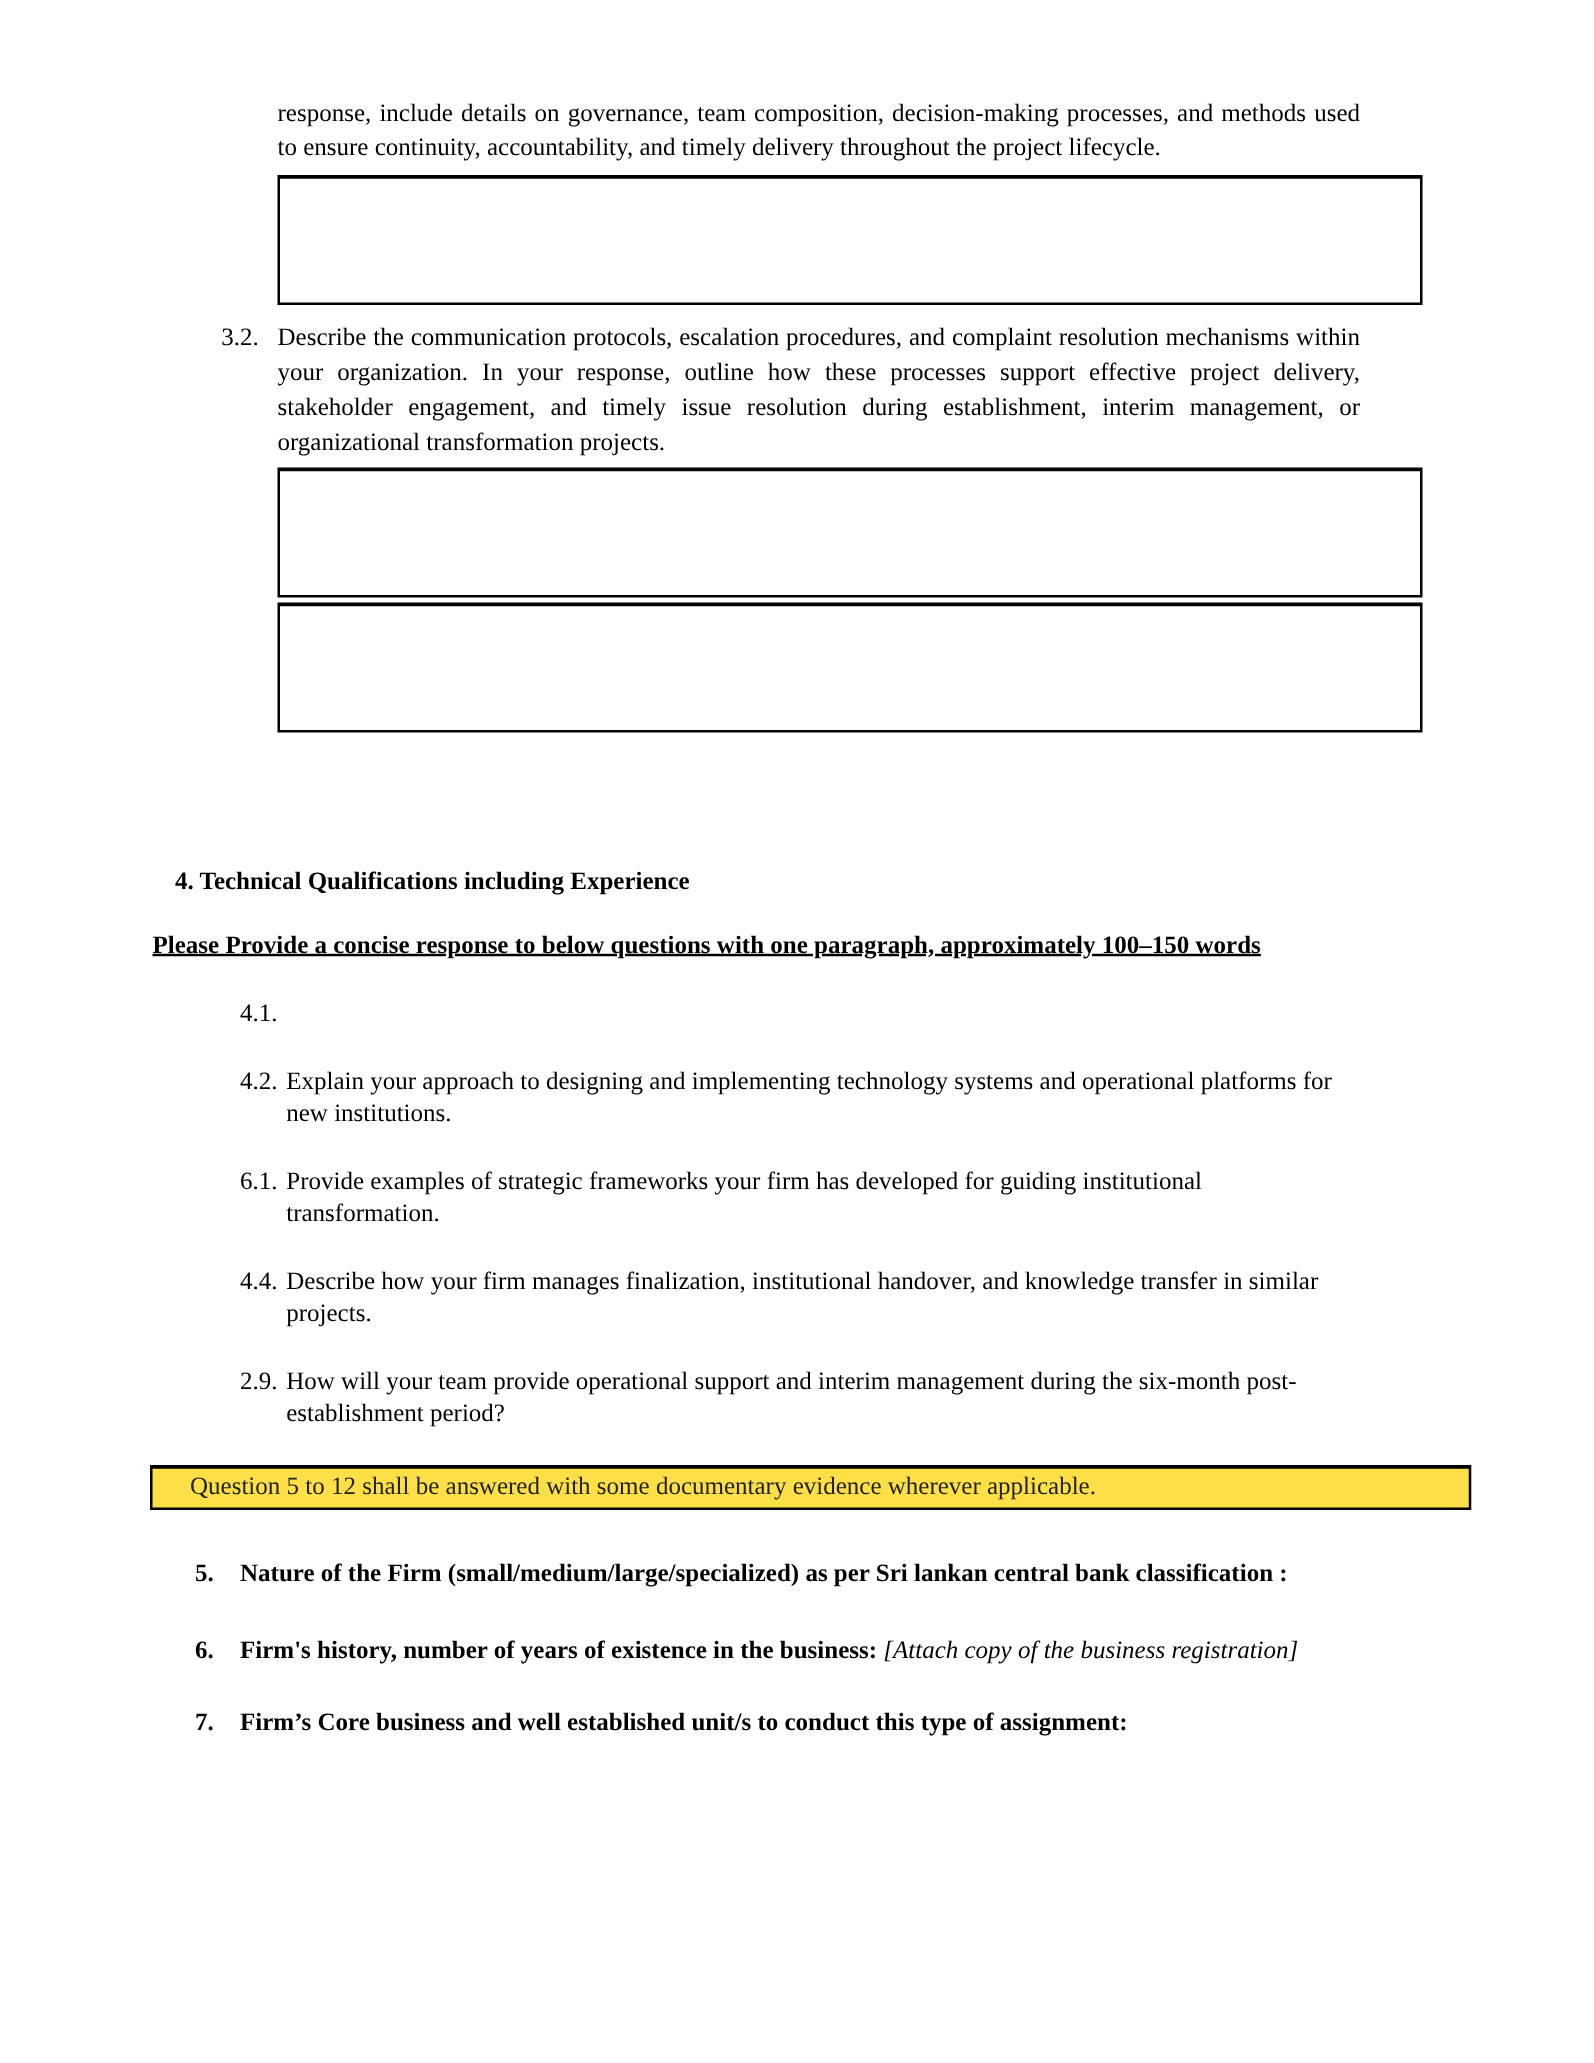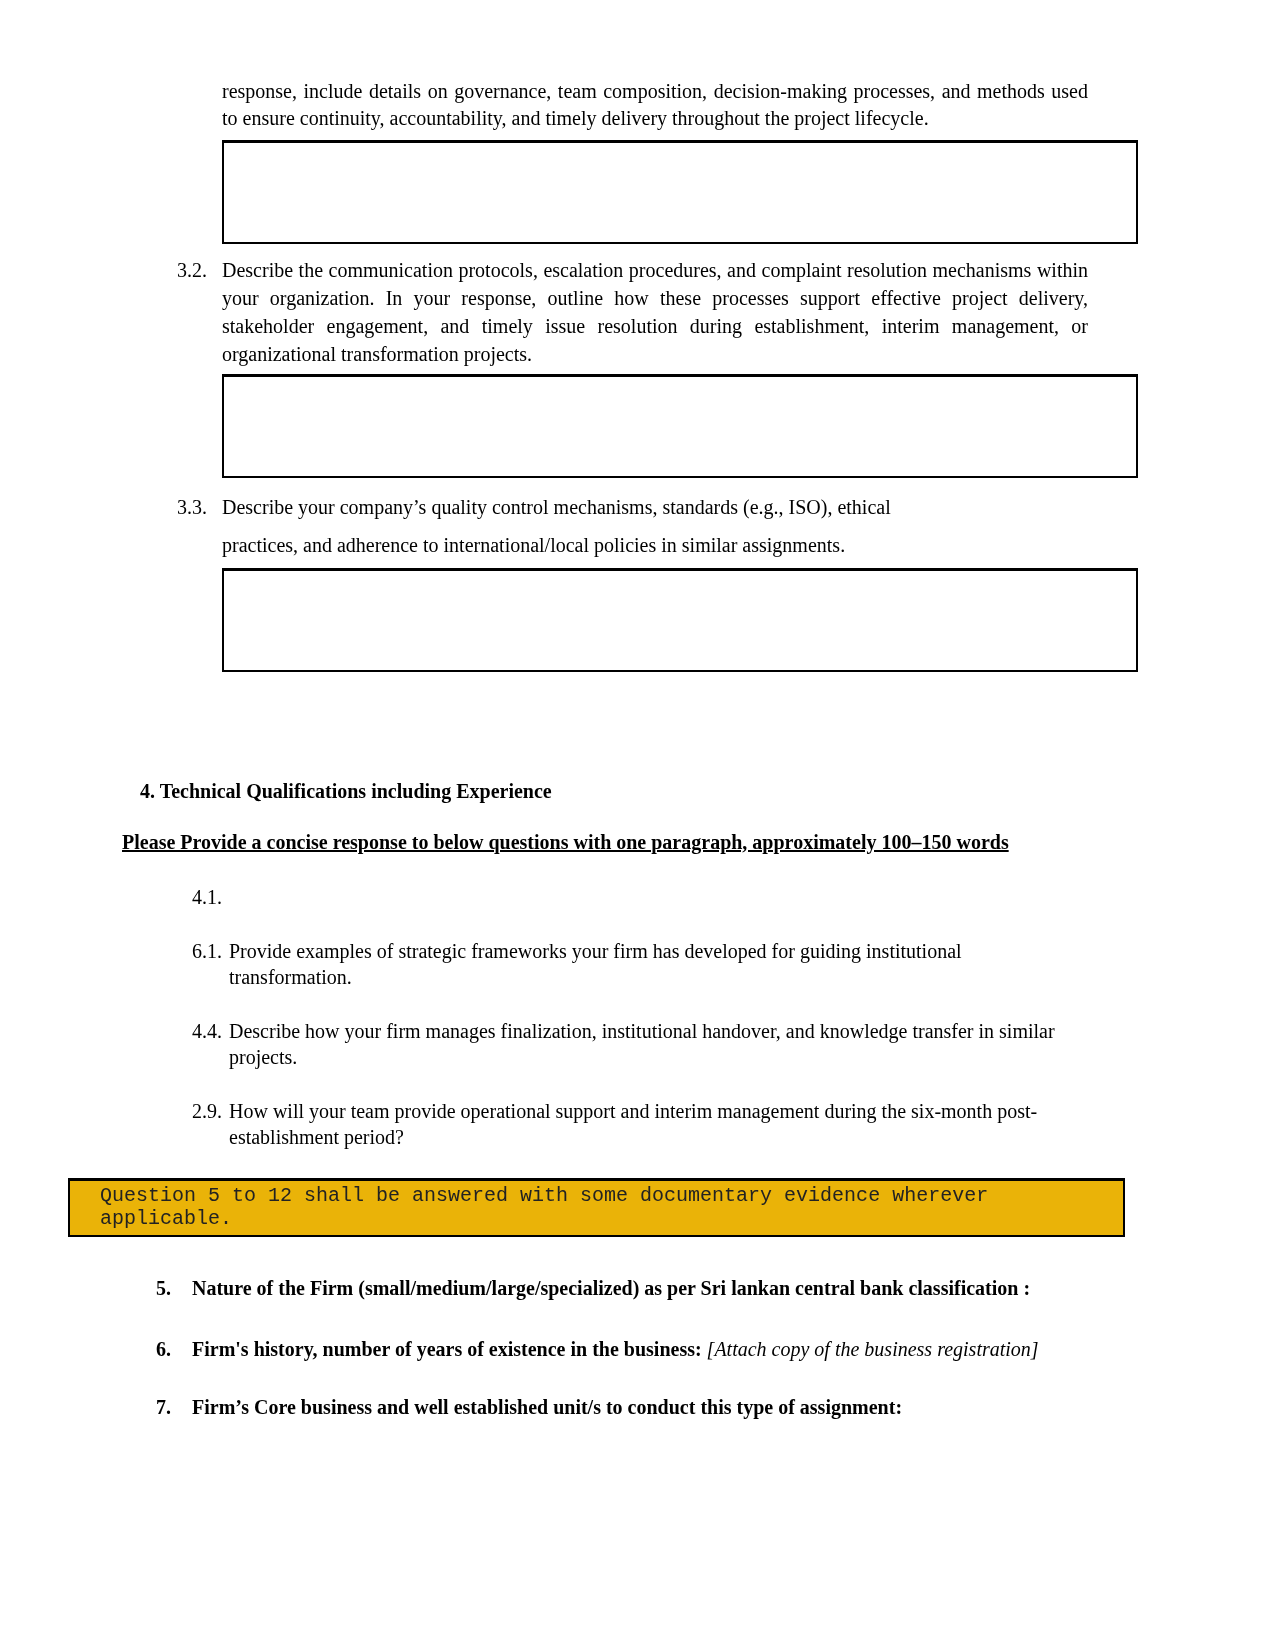--- a/index.html
+++ b/index.html
@@ -50,27 +50,26 @@
   }
 
   
   .list4{margin-top:30px;margin-left:192px;}
   .list4 .item{display:flex;margin-bottom:28px;}
   .list4 .item-num{width:37px;flex:0 0 37px;font-size:20px;line-height:26px;}
   .list4 .item-text{width:845px;font-size:20px;line-height:26px;}
 
   
   .notice-box{
-    margin-top:28px;margin-left:68px;width:1057px;
+    margin-top:28px;margin-left:120px;width:1057px;
     border:2px solid #000;border-top-width:3px;
     box-sizing:border-box;
     padding:3px 8px 5px 30px;
     font-size:20px;color:#222;
-    background:#eab308;
-    font-family:Liberation Mono, monospace;
+    background:#fde047;
   }
 
   
   .firm-item{display:flex;margin-left:156px;font-weight:700;}
   .firm-num{width:36px;flex:0 0 36px;font-size:20px;line-height:30px;}
   .firm-text{width:880px;font-size:20px;line-height:30px;}
   .firm-note{font-weight:400;font-style:italic;}
   .firm-5{margin-top:36px;}
   .firm-6{margin-top:31px;}
   .firm-7{margin-top:28px;}
@@ -84,34 +83,34 @@
 
   <div class="answer-box b1"></div>
 
   <div class="q-row q32">
     <div class="q-num">3.2.</div>
     <div class="q-text">Describe the communication protocols, escalation procedures, and complaint resolution mechanisms within your organization. In your response, outline how these processes support effective project delivery, stakeholder engagement, and timely issue resolution during establishment, interim management, or organizational transformation projects.</div>
   </div>
 
   <div class="answer-box b2"></div>
 
-  <div class="q-row q33">
-    <div class="q-num">3.3.</div>
-    <div class="q-text">Describe your company’s quality control mechanisms, standards (e.g., ISO), ethical practices, and adherence to international/local policies in similar assignments.</div>
-  </div>
 
   <div class="answer-box b3"></div>
 
   <div class="sec4-heading">4. Technical Qualifications including Experience</div>
 
   <div class="instruction">Please Provide a concise response to below questions with one paragraph, approximately 100–150 words</div>
 
   <div class="list4">
     <div class="item">
       <div class="item-num">4.1.</div>
+    </div>
+    <div class="item">
+      <div class="item-num">4.2.</div>
+      <div class="item-text">Explain your approach to designing and implementing technology systems and operational platforms for new institutions.</div>
     </div>
     <div class="item">
       <div class="item-num">6.1.</div>
       <div class="item-text">Provide examples of strategic frameworks your firm has developed for guiding institutional transformation.</div>
     </div>
     <div class="item">
       <div class="item-num">4.4.</div>
       <div class="item-text">Describe how your firm manages finalization, institutional handover, and knowledge transfer in similar projects.</div>
     </div>
     <div class="item">

